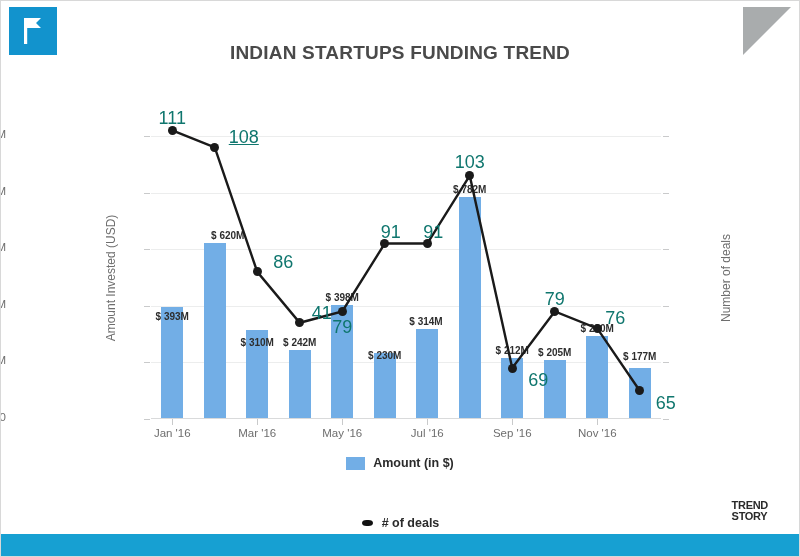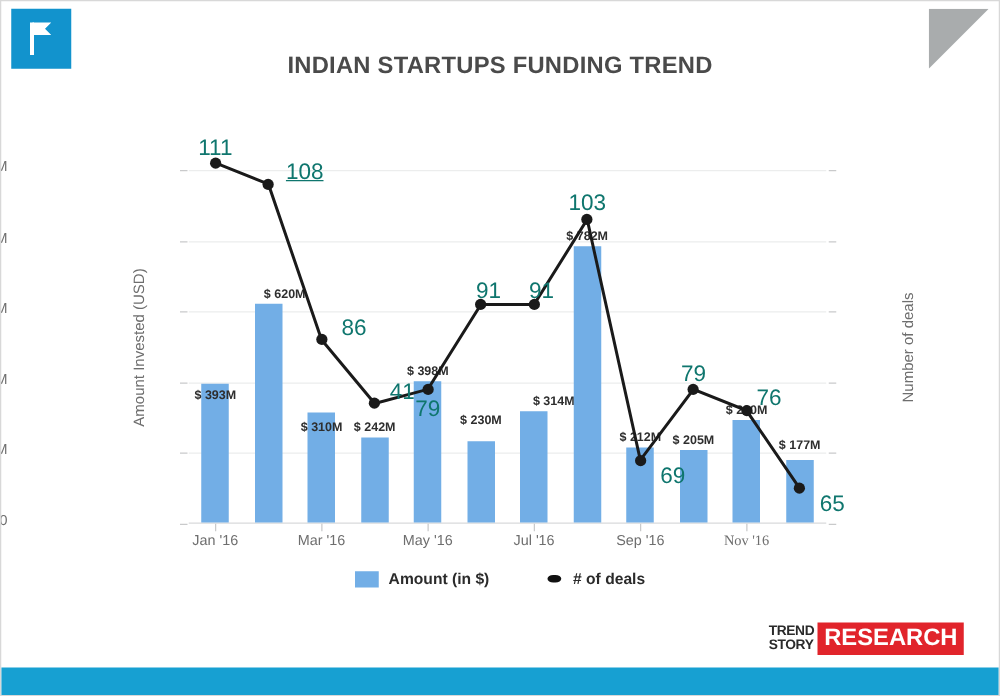--- a/index.html
+++ b/index.html
@@ -211,20 +211,21 @@
   
   .legend {
     position: absolute;
     left: 0;
     right: 0;
     top: 455px;
     display: flex;
     justify-content: center;
     align-items: center;
     gap: 46px;
+    flex-direction: column;
   }
   .legend-item {
     display: flex;
     align-items: center;
     gap: 8px;
     font-size: 12.5px;
     font-weight: bold;
     color: #2b2b2b;
   }
   .legend-swatch {
@@ -300,23 +301,23 @@
       <div class="bar-label" style="left: 21.25px; top: 157.781px; margin-top: 17px;">$ 393M</div>
       <div class="bar" style="left: 52.75px; width: 22px; height: 175.46px; background: rgb(114, 174, 230);"></div>
       <div class="bar-label" style="left: 63.75px; top: 93.54px; margin-left: 13px;">$ 620M</div>
       <div class="bar" style="left: 95.25px; width: 22px; height: 87.73px; background: rgb(114, 174, 230);"></div>
       <div class="bar-label" style="left: 106.25px; top: 181.27px; margin-top: 20px;">$ 310M</div>
       <div class="bar" style="left: 137.75px; width: 22px; height: 68.486px; background: rgb(114, 174, 230);"></div>
       <div class="bar-label" style="left: 148.75px; top: 200.514px;">$ 242M</div>
       <div class="bar" style="left: 180.25px; width: 22px; height: 112.634px; background: rgb(114, 174, 230);"></div>
       <div class="bar-label" style="left: 191.25px; top: 156.366px;">$ 398M</div>
       <div class="bar" style="left: 222.75px; width: 22px; height: 65.09px; background: rgb(114, 174, 230);"></div>
-      <div class="bar-label" style="left: 233.75px; top: 195px;">$ 230M</div>
+      <div class="bar-label" style="left: 233.75px; top: 214px;">$ 230M</div>
       <div class="bar" style="left: 265.25px; width: 22px; height: 88.862px; background: rgb(114, 174, 230);"></div>
-      <div class="bar-label" style="left: 292px; top: 180.138px;">$ 314M</div>
+      <div class="bar-label" style="left: 275px; top: 180.138px;">$ 314M</div>
       <div class="bar" style="left: 307.75px; width: 22px; height: 221.306px; background: rgb(114, 174, 230);"></div>
       <div class="bar-label" style="left: 318.75px; top: 47.694px;">$ 782M</div>
       <div class="bar" style="left: 350.25px; width: 22px; height: 59.996px; background: rgb(114, 174, 230);"></div>
       <div class="bar-label" style="left: 361.25px; top: 209.004px;">$ 212M</div>
       <div class="bar" style="left: 392.75px; width: 22px; height: 58.015px; background: rgb(114, 174, 230);"></div>
       <div class="bar-label" style="left: 403.75px; top: 210.985px;">$ 205M</div>
       <div class="bar" style="left: 435.25px; width: 22px; height: 82.07px; background: rgb(114, 174, 230);"></div>
       <div class="bar-label" style="left: 446.25px; top: 186.93px;">$ 290M</div>
       <div class="bar" style="left: 477.75px; width: 22px; height: 50.091px; background: rgb(114, 174, 230);"></div>
       <div class="bar-label" style="left: 488.75px; top: 215px;">$ 177M</div>
@@ -350,21 +351,21 @@
       <div class="xtick" style="left: 21.25px;">Jan '16</div>
       <div class="xtickmark" style="left: 21.25px;"></div>
       <div class="xtick" style="left: 106.25px;">Mar '16</div>
       <div class="xtickmark" style="left: 106.25px;"></div>
       <div class="xtick" style="left: 191.25px;">May '16</div>
       <div class="xtickmark" style="left: 191.25px;"></div>
       <div class="xtick" style="left: 276.25px;">Jul '16</div>
       <div class="xtickmark" style="left: 276.25px;"></div>
       <div class="xtick" style="left: 361.25px;">Sep '16</div>
       <div class="xtickmark" style="left: 361.25px;"></div>
-      <div class="xtick" style="left: 446.25px; font-family: Liberation Serif, serif;">Nov '16</div>
+      <div class="xtick" style="left: 446.25px;">Nov '16</div>
       <div class="xtickmark" style="left: 446.25px;"></div>
     </div>
 
   <div class="legend">
     <div class="legend-item">
       <span class="legend-swatch"></span>
       <span>Amount (in $)</span>
     </div>
     <div class="legend-item">
       <span class="legend-marker">
@@ -372,17 +373,16 @@
         </span>
       <span># of deals</span>
     </div>
   </div>
 
   <div class="footer-logo">
     <div class="ys-left">
       <span>TREND</span>
       <span>STORY</span>
     </div>
-    <div class="ys-right">RESEARCH</div>
   </div>
 
   <div class="bottom-bar"></div>
 </div>
 
 </body></html>

